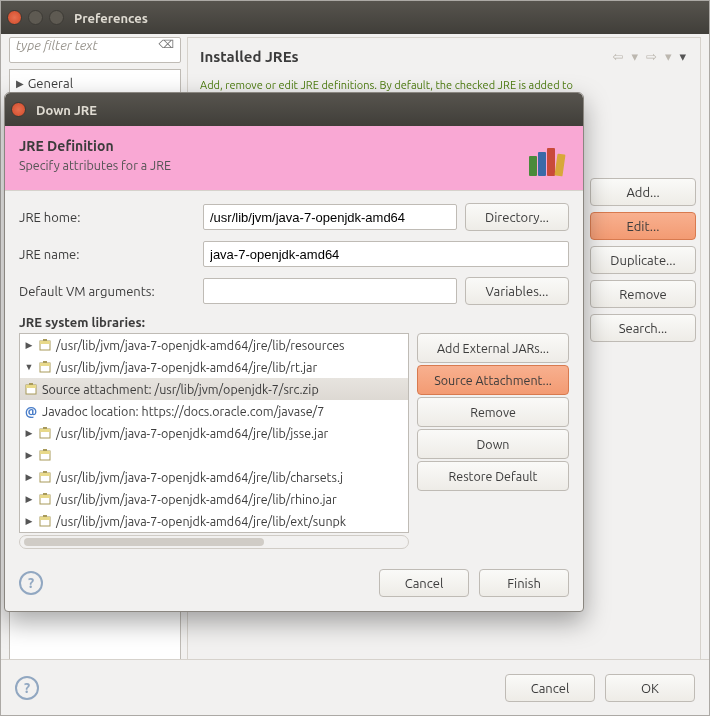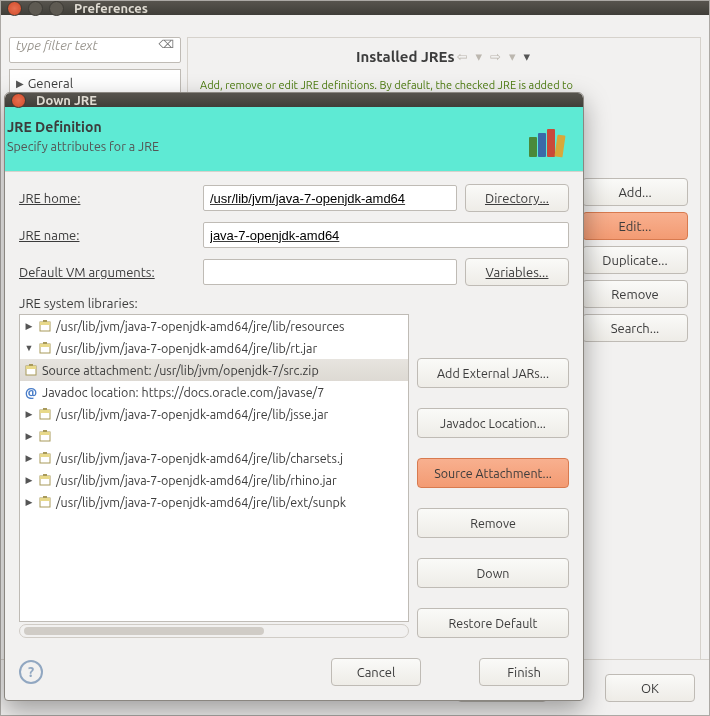--- a/index.html
+++ b/index.html
@@ -1,77 +1,77 @@
 <!DOCTYPE html>
 <html><head>
 <meta charset="utf-8">
 <style>
 * { box-sizing: border-box; margin: 0; padding: 0; }
 body { font-family: "Ubuntu", "Segoe UI", sans-serif; font-size: 13px; color: #3c3c3c; background: #f2f1f0; width: 710px; height: 716px; overflow: hidden; position: relative; }
 
 
 .prefs-window { position: absolute; top: 0; left: 0; right: 0; bottom: 0; background: #f2f1f0; border: 1px solid #aca9a5; }
-.titlebar { height: 14px; background: linear-gradient(#57544e,#403e39); display: flex; align-items: center; padding: 0 6px; gap: 6px; }
+.titlebar { height: 33px; background: linear-gradient(#57544e,#403e39); display: flex; align-items: center; padding: 0 6px; gap: 6px; }
 .titlebar .wbtn { width: 15px; height: 15px; border-radius: 50%; background: #5e5a52; border: 1px solid #3c3a35; }
 .titlebar .wbtn.close { background: radial-gradient(#e76f50,#d14b2a); }
 .titlebar .title { color: #dfdbd2; font-weight: bold; font-size: 13px; margin-left: 4px; }
 
 .prefs-body { position: absolute; top: 28px; left: 0; right: 0; bottom: 0; display: flex; flex-direction: column; }
 .prefs-main { flex: 1; display: flex; padding: 8px; gap: 6px; overflow: hidden; }
 .prefs-left { width: 172px; display: flex; flex-direction: column; }
 .filter { border: 1px solid #bfbbb5; background: #fff; height: 26px; display: flex; padding: 0 6px; color: #9a968f; font-style: italic; justify-content: space-between; border-radius: 2px; }
 .filter .clr { font-style: normal; color: #777; font-size: 11px; }
 .tree { flex: 1; border: 1px solid #bfbbb5; background: #fff; margin-top: 6px; overflow: hidden; }
 .tree-item { padding: 6px 6px; display: flex; align-items: center; gap: 4px; }
 .tree-item .arw { font-size: 10px; color: #555; }
 .hscroll { height: 14px; background: #f2f1f0; border: 1px solid #d0ccc6; border-radius: 7px; margin-top: 4px; position: relative; }
 .hscroll .thumb { position: absolute; left: 4px; top: 2px; height: 8px; width: 40px; background: #d0ccc6; border-radius: 4px; }
 
 .prefs-right { flex: 1; display: flex; flex-direction: column; border: 1px solid #d6d2cc; padding: 10px 12px; background: #f2f1f0; position: relative; }
-.prefs-header { display:flex; justify-content: center; align-items:center; }
+.prefs-header { display:flex; justify-content: space-between; align-items:center; }
 .prefs-header h2 { font-size: 15px; font-weight: bold; }
 .nav-arrows { display:flex; gap:4px; color:#bcb7af; font-size:13px; }
 .nav-arrows span { padding: 0 2px; }
 .prefs-desc { margin-top: 14px; font-size: 11px; color: #4d7c0f; }
 
-.prefs-rbtns { position: absolute; right: 12px; top: 140px; display: flex; flex-direction: column; gap: 6px; width: 106px; }
+.prefs-rbtns { position: absolute; right: 4px; top: 140px; display: flex; flex-direction: column; gap: 6px; width: 106px; }
 .btn { background: linear-gradient(#fafaf8,#eeece7); border: 1px solid #bfbbb5; border-radius: 4px; height: 28px; display:flex; align-items:center; justify-content:center; font-size:13px; color:#3c3c3c; cursor:pointer; }
 .btn.sel { background: linear-gradient(#f8b08f,#f39b73); border-color:#d87a4f; }
 
 .prefs-footer { position:absolute; bottom: 0; left:0; right:0; height: 56px; border-top:1px solid #d6d2cc; display:flex; align-items:center; justify-content:space-between; padding: 0 14px; background:#f2f1f0; }
 .help { width:24px; height:24px; border:2px solid #91a7c1; color:#91a7c1; border-radius:50%; display:flex; align-items:center; justify-content:center; font-weight:bold; font-size:14px; }
 .foot-btns { display:flex; gap:10px; }
-.foot-btns .btn { width: 90px; margin-left: 48px; }
+.foot-btns .btn { width: 90px; }
 
 
 .dialog { position: absolute; left: 4px; top: 92px; width: 580px; background: #f2f1f0; border: 1px solid #8a8680; box-shadow: 0 10px 26px rgba(0,0,0,0.35); border-radius: 6px 6px 4px 4px; overflow: hidden; }
 .dialog .titlebar { border-radius: 5px 5px 0 0; }
-.dlg-head { background: #5eead4; padding: 12px 14px 12px 2px; display:flex; justify-content:space-between; align-items:flex-start; border-bottom:1px solid #d6d2cc; }
+.dlg-head { background: #f9a8d4; padding: 12px 14px 12px 14px; display:flex; justify-content:space-between; align-items:flex-start; border-bottom:1px solid #d6d2cc; }
 .dlg-head h3 { font-size:14px; font-weight:bold; margin-bottom:4px; }
 .dlg-head p { font-size:12.5px; color:#555; }
 .books-icon { width: 44px; height: 40px; position: relative; }
 .books-icon svg { width:44px; height:40px; }
 
 .dlg-body { padding: 12px 14px 8px 14px; }
-.form-row { display:flex; align-items:center; gap:8px; margin-bottom: 10px; text-decoration: underline; }
+.form-row { display:flex; align-items:center; gap:8px; margin-bottom: 10px; }
 .form-row label { width: 176px; font-size:13px; }
 .txt { flex:1; border:1px solid #bfbbb5; background:#fff; height:26px; padding:0 6px; font-size:13px; border-radius:2px; }
 .side-btn { width:104px; }
 
-.libs-label { font-size:13px; margin-top:0; margin-bottom:4px; }
+.libs-label { font-size:13px; margin-top:0; margin-bottom:4px;font-weight:bold; }
 .libs-area { display:flex; gap:8px; }
 .libs-tree { flex:1; border:1px solid #bfbbb5; background:#fff; height: 218px; overflow:hidden; font-size:12.5px; }
 .lib-row { display:flex; align-items:center; height:22px; padding-left:4px; gap:4px; white-space:nowrap; overflow:hidden; }
 .lib-row.sel { background: linear-gradient(#e7e4df,#ddd9d3); }
 .jar-icon { width:14px; height:14px; display:inline-flex; align-items:center; justify-content:center; }
 .jar-icon svg { width:14px; height:14px; }
 .arw2 { font-size:9px; color:#555; width:10px; display:inline-block; text-align:center; }
 .at { color:#4a7ec9; font-weight:bold; width:14px; text-align:center; }
 .indent1 { }
-.libs-btns { width:152px; display:flex; flex-direction:column; gap:20px;margin-top:44px; }
+.libs-btns { width:152px; display:flex; flex-direction:column; gap:2px; }
 .libs-btns .btn { height:30px; font-size:12.5px; }
 
 .libs-scroll { height:14px; border:1px solid #d0ccc6; background:#f2f1f0; border-radius:7px; margin-top:2px; position:relative; }
 .libs-scroll .thumb { position:absolute; left:4px; top:2px; height:8px; width:240px; background:#d0ccc6; border-radius:4px; }
 
 .dlg-foot { display:flex; align-items:center; justify-content:space-between; padding: 12px 14px 14px 14px; }
 .dlg-foot .foot-btns .btn { width: 90px; }
 </style>
 </head>
 <body>
@@ -264,21 +264,20 @@
               </span>
               <span>/usr/lib/jvm/java-7-openjdk-amd64/jre/lib/ext/sunpk</span>
             </div>
           </div>
         <div class="libs-scroll">
             <div class="thumb"></div>
           </div>
       </div>
       <div class="libs-btns">
         <div class="btn">Add External JARs...</div>
-        <div class="btn">Javadoc Location...</div>
         <div class="btn sel">Source Attachment...</div>
         <div class="btn">Remove</div>
         <div class="btn">Down</div>
         <div class="btn">Restore Default</div>
       </div>
     </div>
   </div>
   <div class="dlg-foot">
     <div class="help">?</div>
     <div class="foot-btns">

